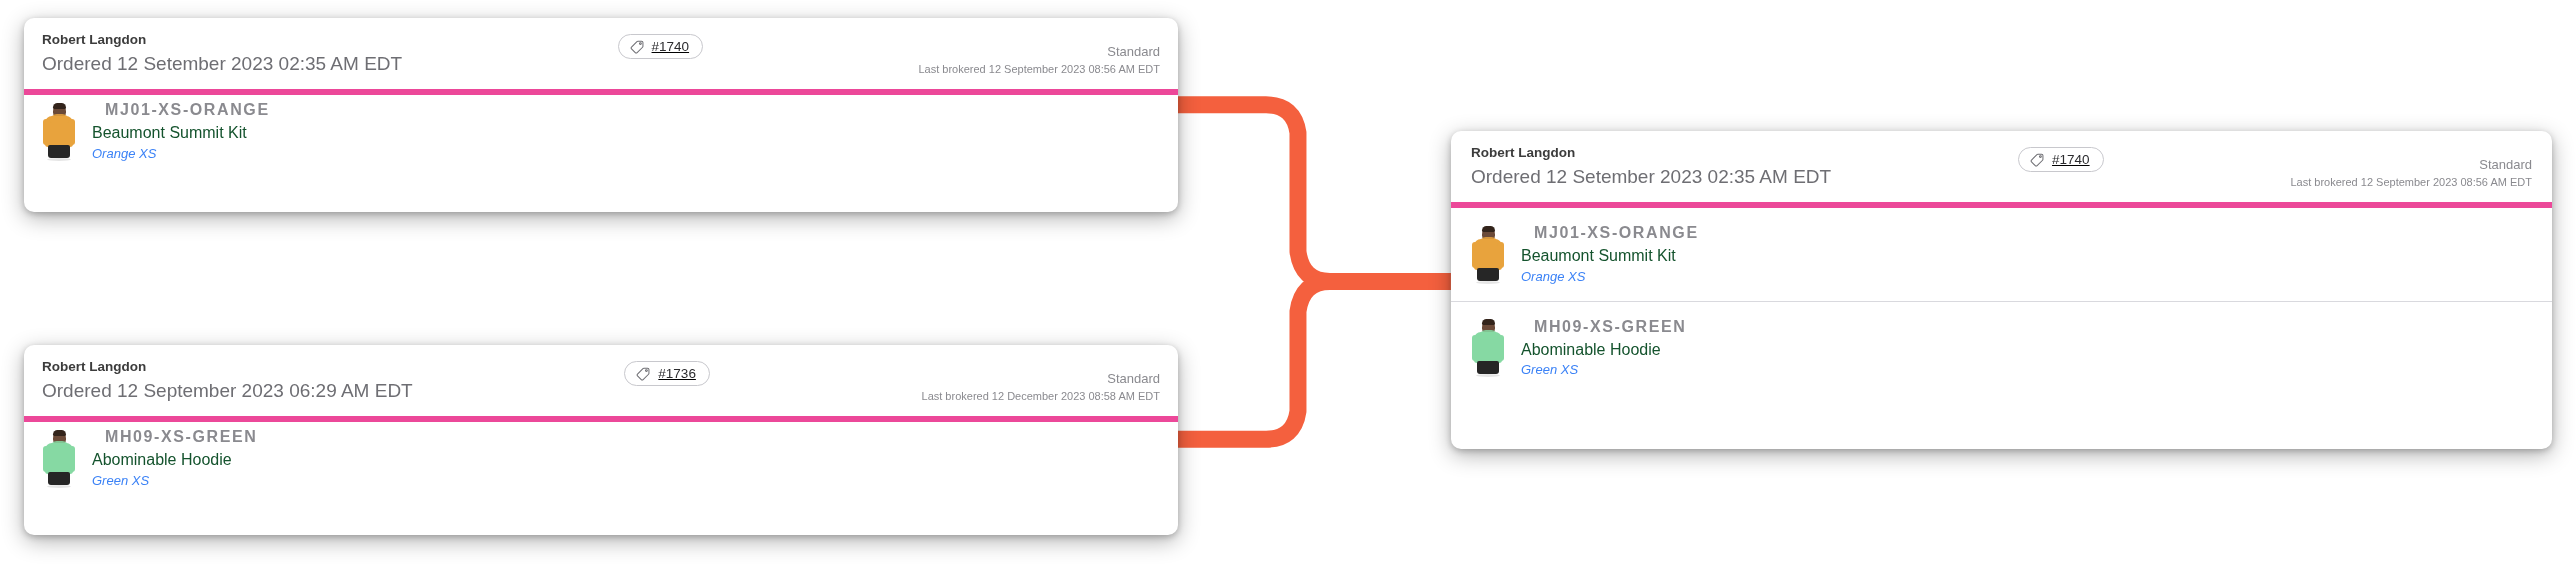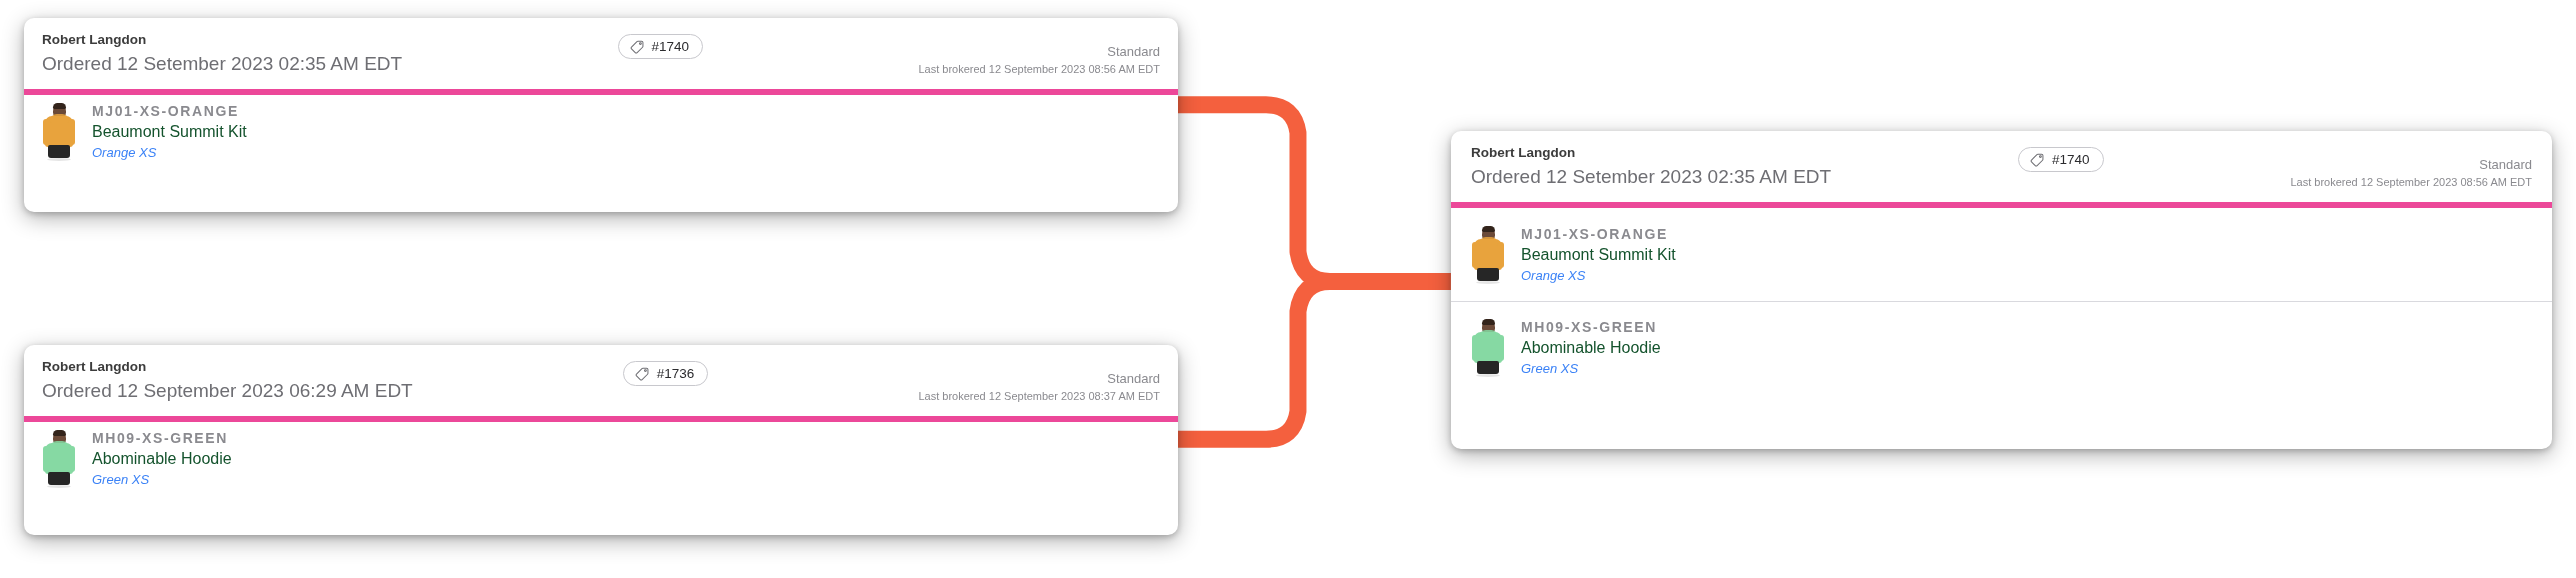--- a/index.html
+++ b/index.html
@@ -84,20 +84,21 @@
     flex-direction: column;
     align-items: flex-end;
     gap: 3px;
     min-width: 0;
     margin-top: 12px;
   }
   .header-center {
     display: flex;
     align-items: flex-start;
     padding-top: 2px;
+    text-decoration: underline;
   }
 
   .customer-name {
     font-size: 13.5px;
     font-weight: bold;
     color: #3c3c3c;
     line-height: 1.25;
     white-space: nowrap;
   }
   .ordered-date {
@@ -248,26 +249,27 @@
   .thumb.green .t-arm-r,
   .thumb.green .t-hood { background: #86d9a3; }
 
   .product-info {
     display: flex;
     flex-direction: column;
     gap: 2px;
     min-width: 0;
   }
   .product-sku {
-    font-size: 14px;
+    font-size: 16px;
     font-weight: bold;
     letter-spacing: 1.6px;
     color: #8a8a8f;
     line-height: 1.3;
     white-space: nowrap;
+    margin-left: 13px;
   }
   .product-name {
     font-size: 16px;
     font-weight: normal;
     color: #14532d;
     line-height: 1.3;
     white-space: nowrap;
   }
   .product-variant {
     font-size: 13px;
@@ -339,21 +341,21 @@
         <div class="order-tag">
           <svg class="tag-icon" viewBox="0 0 16 16">
             <path d="M1.6 8.6 L7.4 2.8 a1.4 1.4 0 0 1 1 -0.4 h4 a1.4 1.4 0 0 1 1.4 1.4 v4 a1.4 1.4 0 0 1 -0.4 1 l-5.8 5.8 a1.4 1.4 0 0 1 -2 0 l-4 -4 a1.4 1.4 0 0 1 0 -2 z" fill="none" stroke="#6E6E73" stroke-width="1.1"></path>
             <circle cx="11.1" cy="4.9" r="1.0" fill="none" stroke="#6E6E73" stroke-width="1.1"></circle>
           </svg>
           <span class="tag-number">#1736</span>
         </div>
       </div>
       <div class="header-col-right">
         <div class="shipping-method">Standard</div>
-        <div class="brokered-date">Last brokered 12 September 2023 08:37 AM EDT</div>
+        <div class="brokered-date">Last brokered 12 December 2023 08:58 AM EDT</div>
       </div>
     </div>
 
     <div class="product-row">
       <div class="thumb green">
         <div class="t-head"></div>
           <div class="t-hair"></div>
         <div class="t-arm-l"></div>
           <div class="t-arm-r"></div>
         <div class="t-body"></div>

